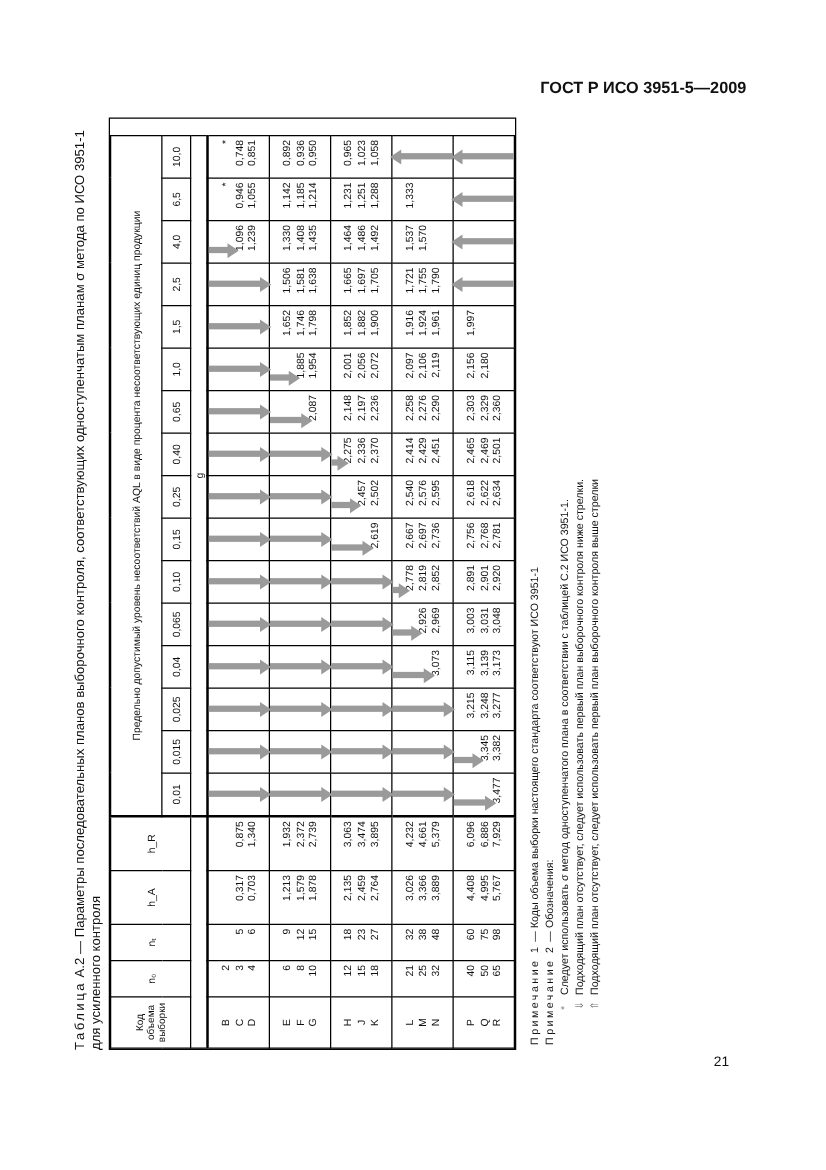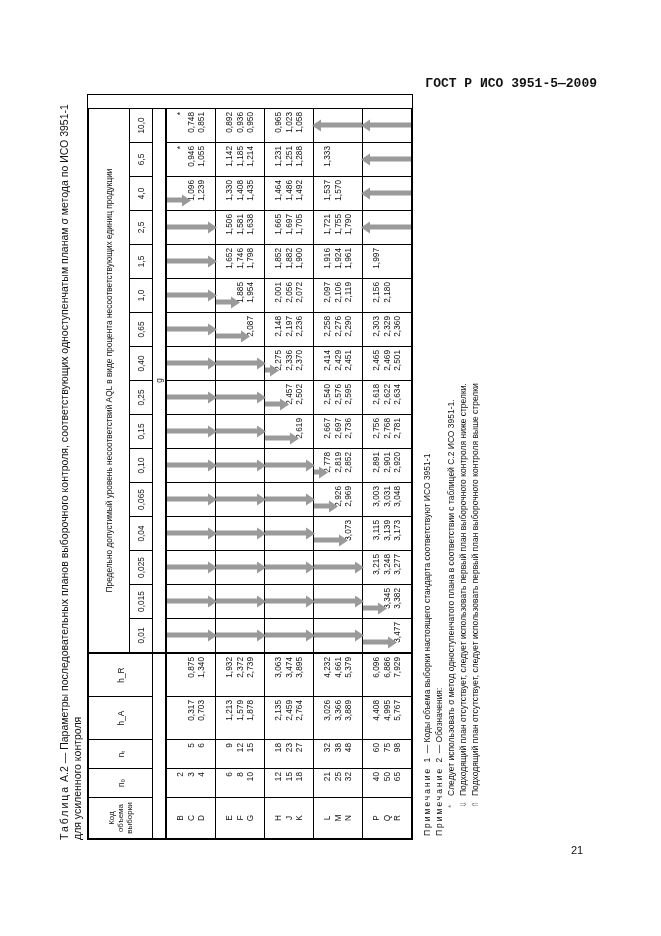--- a/index.html
+++ b/index.html
@@ -1,17 +1,17 @@
 <!DOCTYPE html>
 <html><head>
 <meta charset="utf-8">
 <style>
   html, body { margin:0; padding:0; background:#fff; }
   body { width:661px; height:936px; position:relative; overflow:hidden; font-family:"Liberation Sans", sans-serif; color:#111; }
-  .doc-header { position:absolute; top:62px; right:64px; font-weight:bold; font-size:13px; font-family:Liberation Mono, monospace;margin-top:14px; }
+  .doc-header { position:absolute; top:62px; right:64px; font-weight:bold; font-size:13px; font-family:Liberation Sans, sans-serif; }
   .page-num { position:absolute; top:844px; left:571px; font-size:11px; }
   
   .rot { position:absolute; left:58px; top:840px; width:752px; height:530px; transform-origin:0 0; transform:rotate(-90deg); }
   .caption { font-size:10.5px; line-height:13px; margin:0 0 3px 0; width:740px; }
   .caption .spaced { letter-spacing:2px; }
   table { border-collapse:collapse; font-size:8.3px; font-family:"Liberation Sans", sans-serif; }
   td, th { border:1px solid #000; padding:0; text-align:center; vertical-align:middle; font-weight:normal; }
   th { height:22px; }
   .hd-big { font-size:8px; height:62px; }
   td.cell { height:48px; position:relative; }

